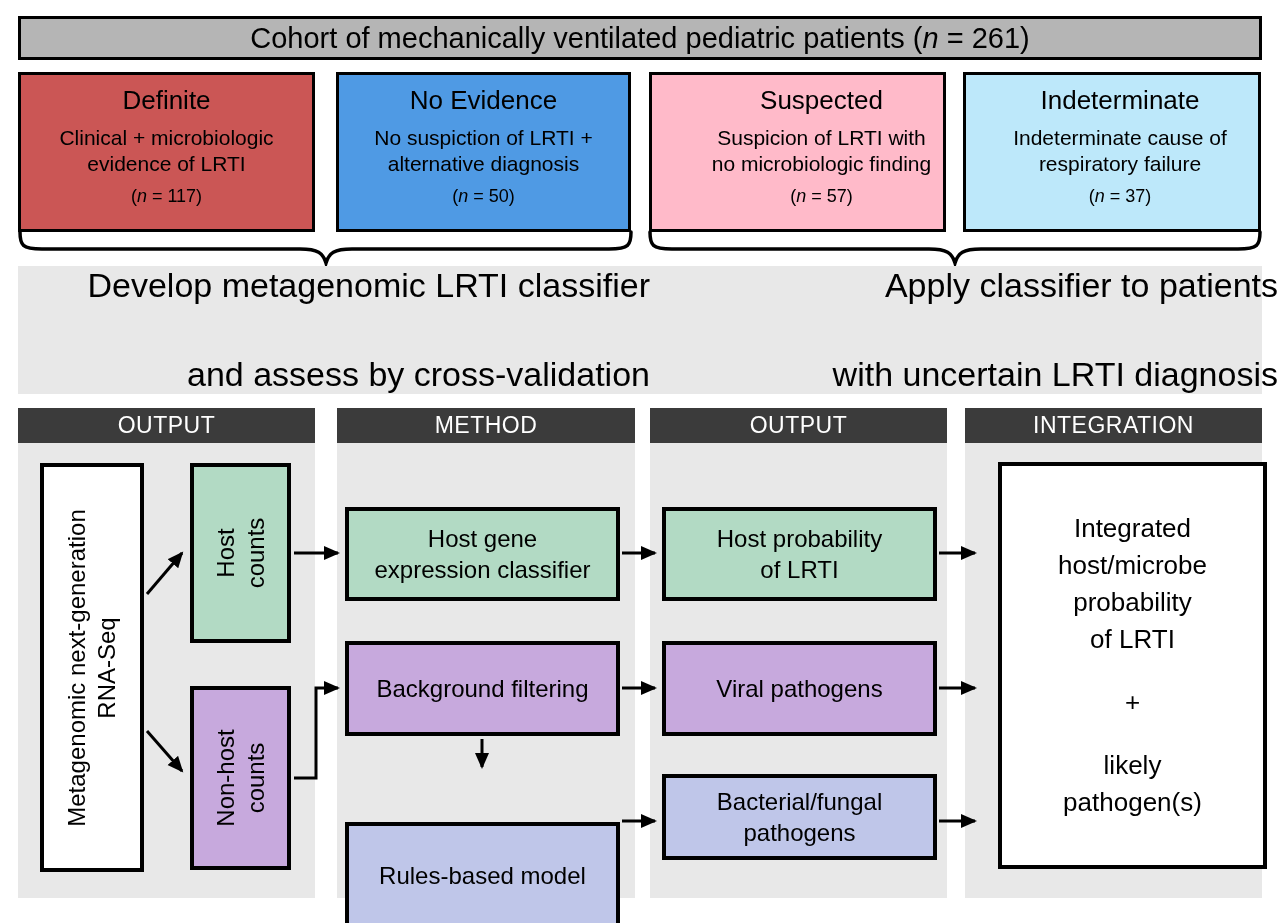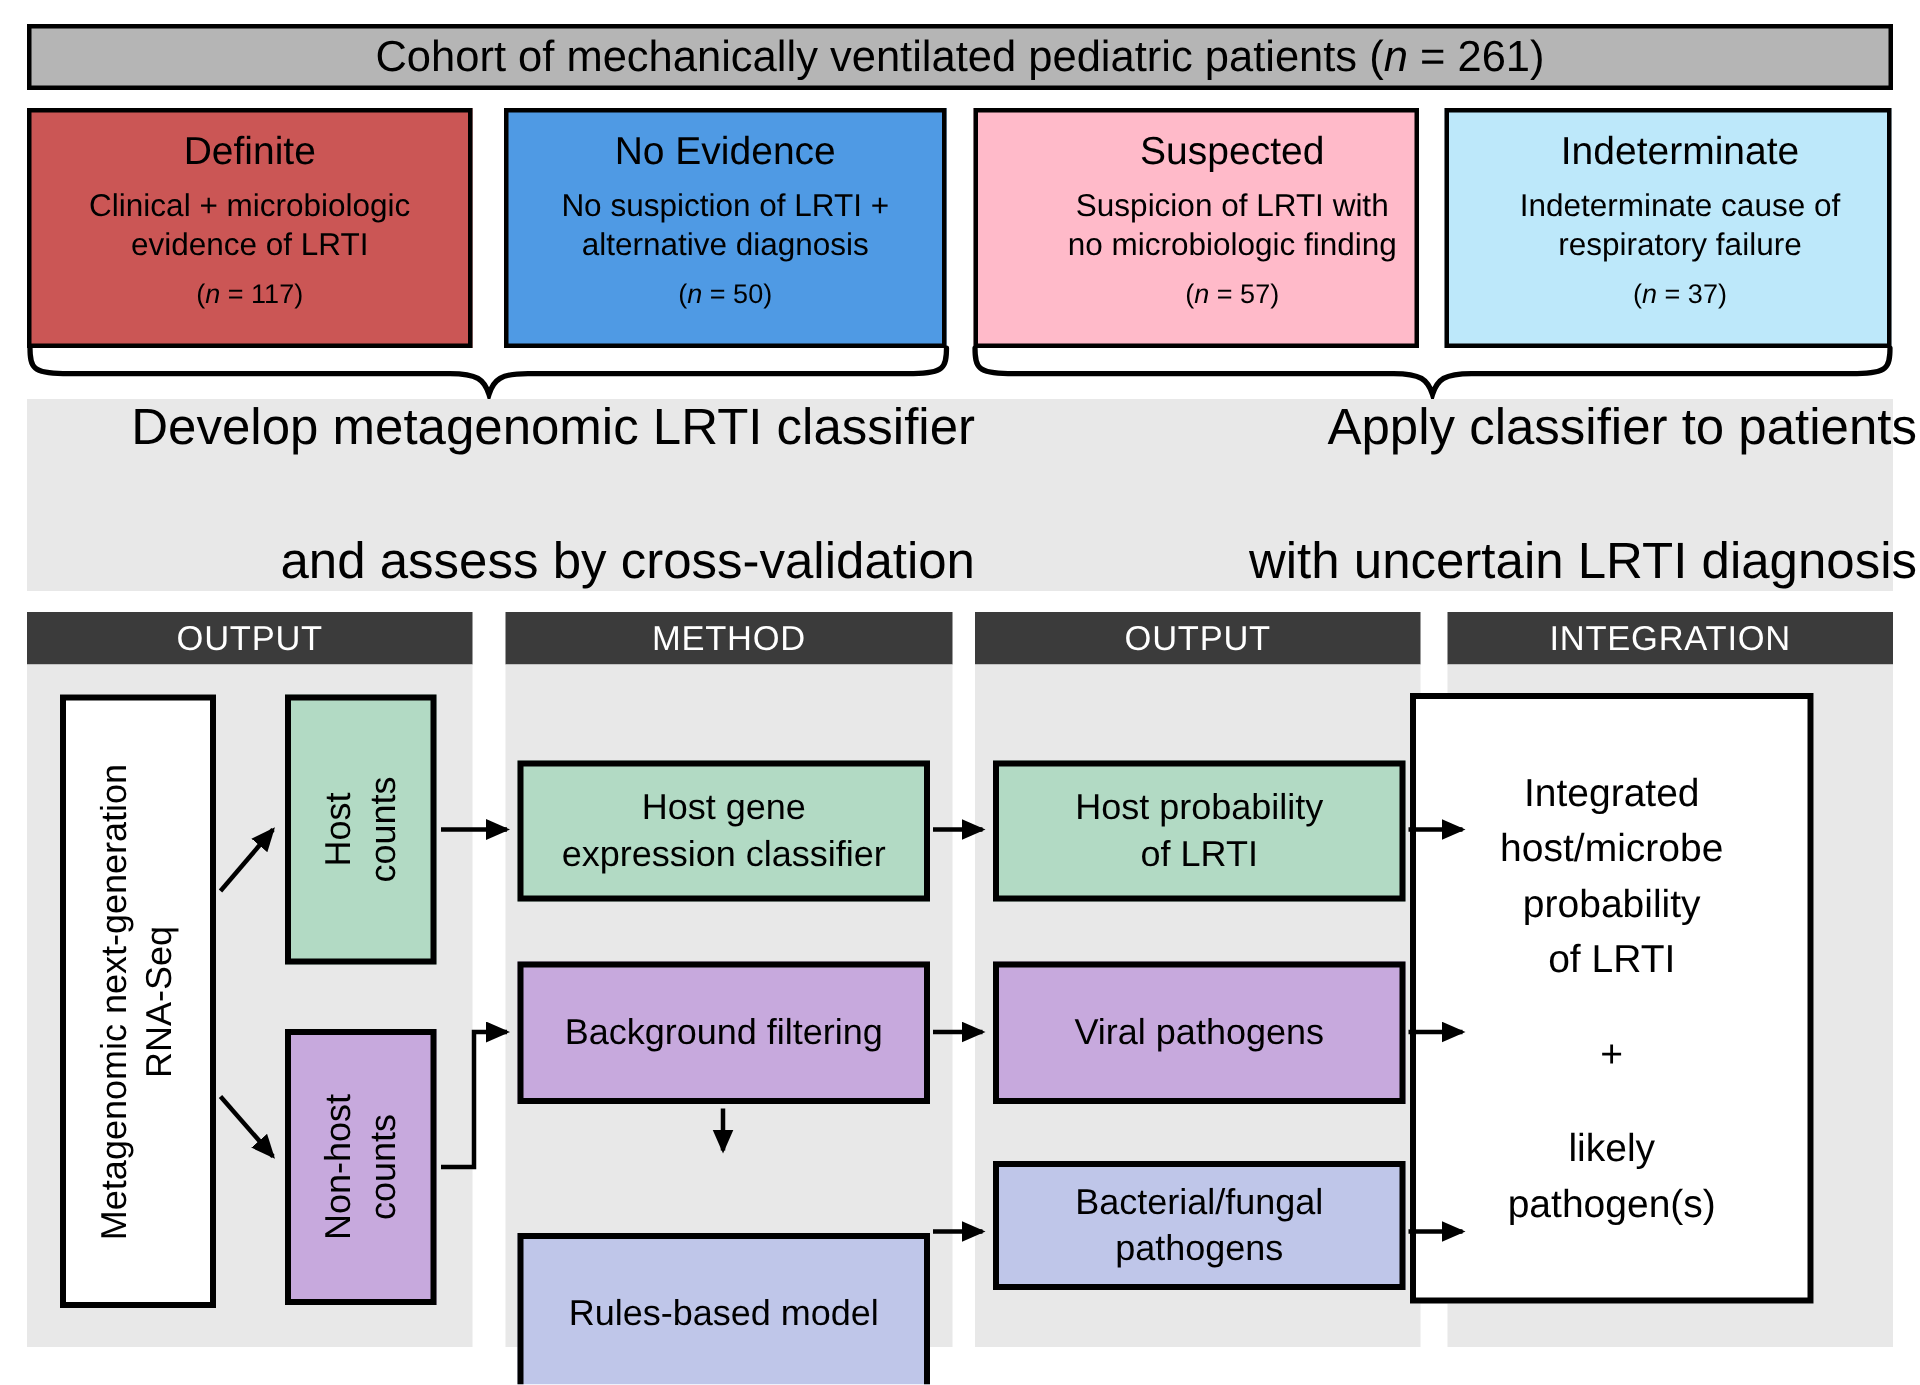--- a/index.html
+++ b/index.html
@@ -65,21 +65,21 @@
   .vtext{position:absolute;left:50%;top:50%;transform:translate(-50%,-50%) rotate(-90deg);
     white-space:nowrap;text-align:center;font-size:24px;line-height:1.25;}
 
   .m-host{left:345px;top:507px;width:275px;height:94px;}
   .m-bg{left:345px;top:641px;width:275px;height:95px;}
   .m-rules{left:345px;top:774px;width:275px;height:107px;margin-top:48px;}
   .o-host{left:662px;top:507px;width:275px;height:94px;}
   .o-viral{left:662px;top:641px;width:275px;height:95px;}
   .o-bact{left:662px;top:774px;width:275px;height:86px;}
 
-  .integration-box{left:940px;top:462px;width:269px;height:407px;font-size:26px;line-height:1.42;}
+  .integration-box{left:998px;top:462px;width:269px;height:407px;font-size:26px;line-height:1.42;}
   .integration-box .plus{margin:26px 0;}
 
   .arrows{position:absolute;left:0;top:0;width:1280px;height:923px;pointer-events:none;}
 </style>
 </head>
 <body>
 
 <div class="canvas">
 
   <div class="cohort-bar">

